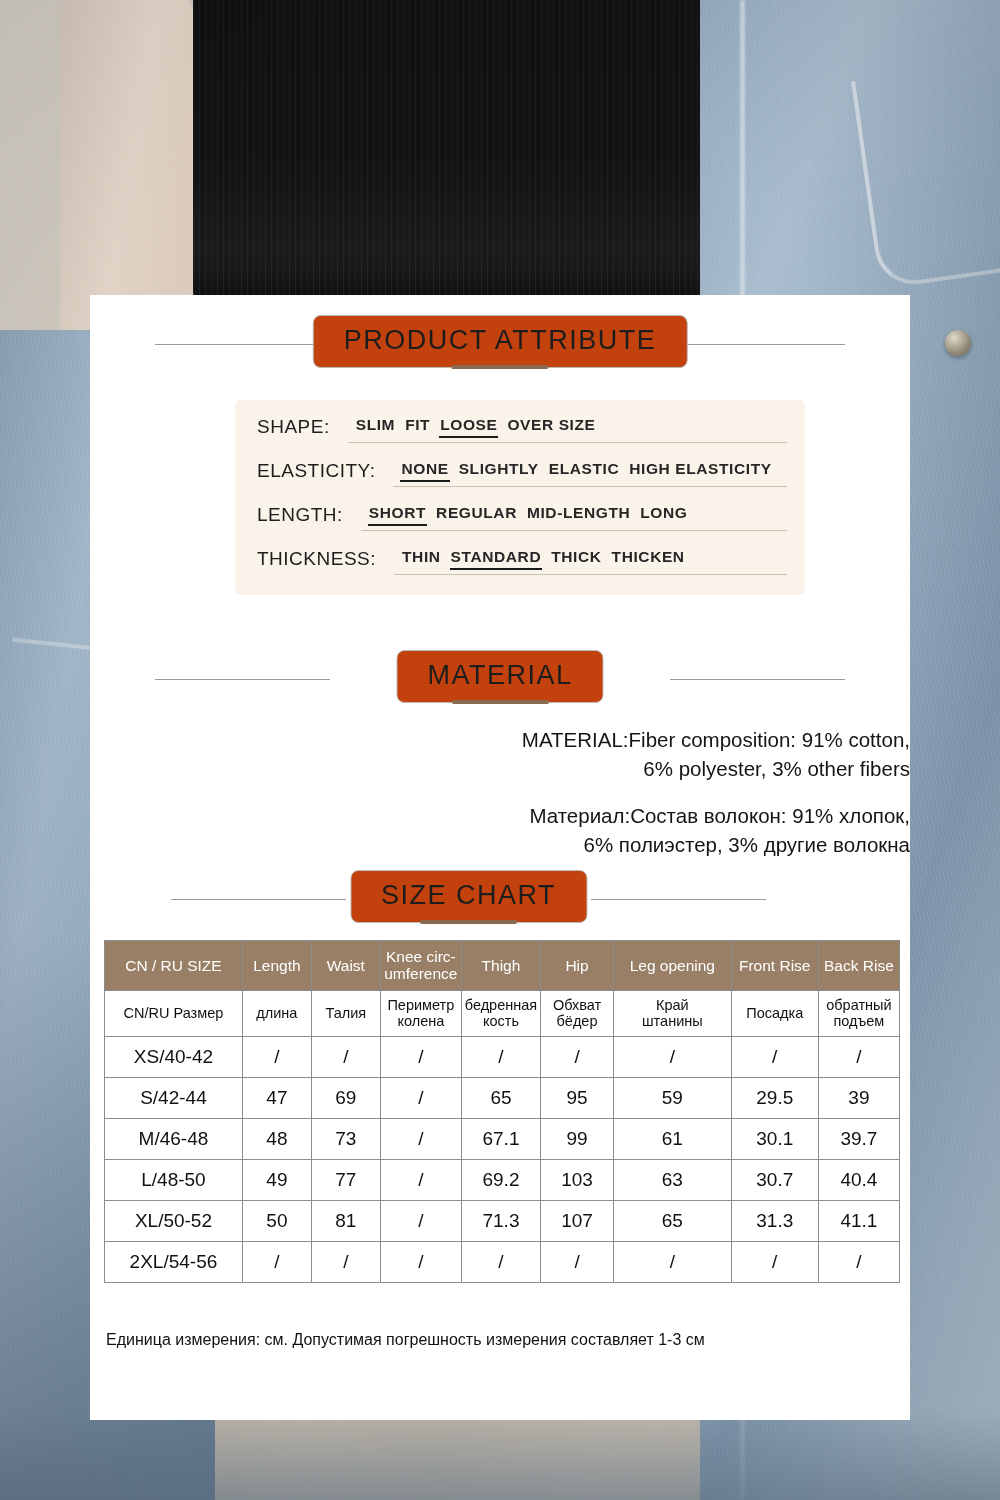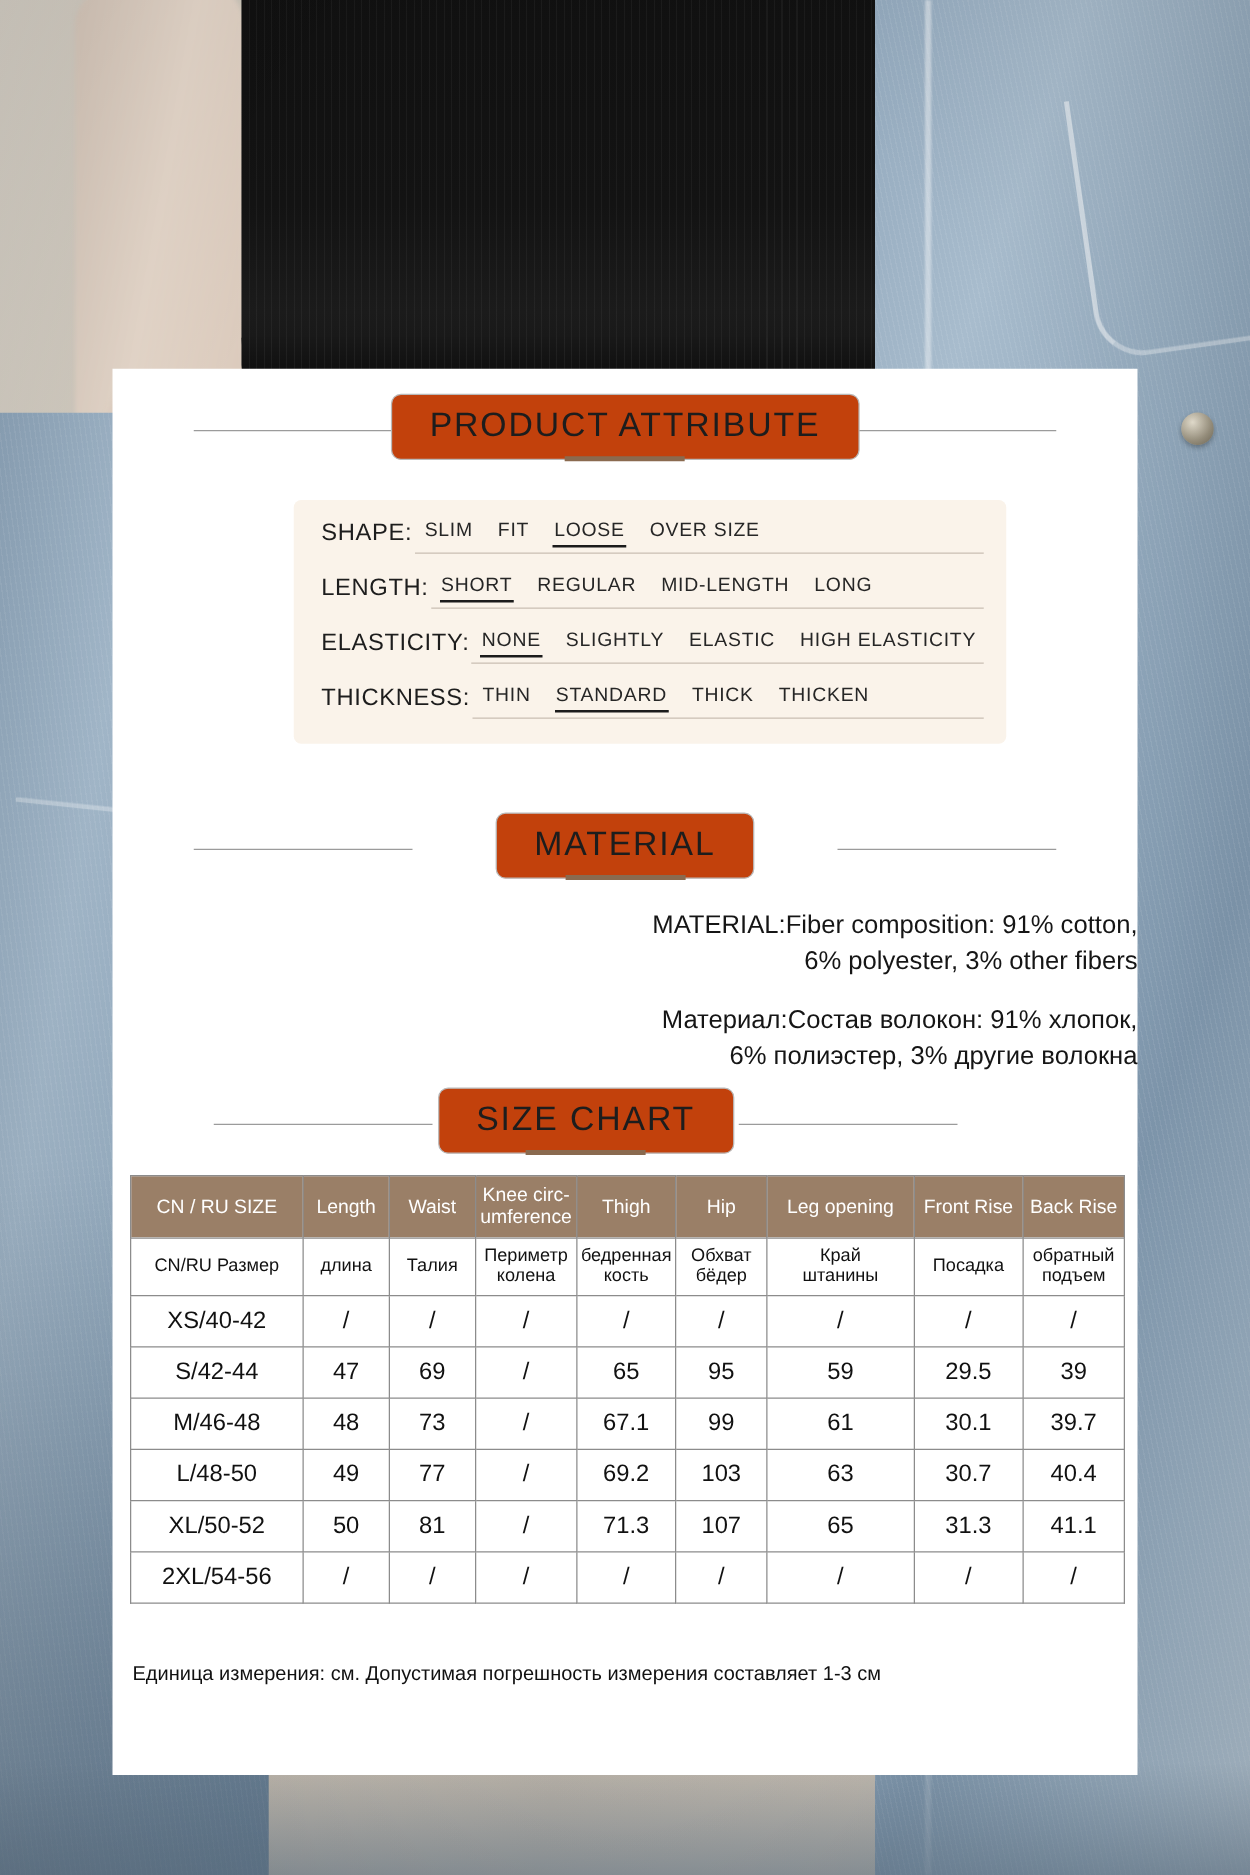--- a/index.html
+++ b/index.html
@@ -132,23 +132,24 @@
   
   .attr-panel {
     position:absolute; left:145px; top:105px; width:570px;
     background:#faf3ea; border-radius:6px;
     padding:16px 18px 18px 22px;
   }
   .attr-row { display:flex; align-items:flex-start; margin-bottom:17px; }
   .attr-row:last-child{ margin-bottom:2px; }
   .attr-label { font-size:19px; color:#1d1d1d; letter-spacing:0.5px; white-space:nowrap; }
   .attr-opts {
-    flex:1; display:flex; gap:20px; align-items:flex-end;
-    border-bottom:1px solid #c9bfb3; margin-left:2px; padding-bottom:5px;
+    flex:1; display:flex; gap:10px; align-items:flex-end;
+    border-bottom:1px solid #c9bfb3; margin-left:18px; padding-bottom:5px;
     padding-left:8px;
+    font-weight:bold;
   }
   .attr-opt { font-size:15.5px; color:#262626; letter-spacing:0.6px; white-space:nowrap; position:relative; padding-bottom:3px; }
   .attr-opt.sel:after{
     content:""; position:absolute; left:-1px; right:-1px; bottom:-1px; height:2.5px; background:#1b1b1b;
   }
 
   
   .material-block { position:absolute; left:0; top:430px; width:820px; text-align:right; }
   .mat-line { font-size:20.5px; color:#151515; line-height:1.42; }
   .mat-group { margin-bottom:18px; }
@@ -213,36 +214,36 @@
       <div class="attr-label">SHAPE:</div>
       <div class="attr-opts">
         <span class="attr-opt">SLIM</span>
         <span class="attr-opt">FIT</span>
         <span class="attr-opt sel">LOOSE</span>
         <span class="attr-opt">OVER SIZE</span>
       </div>
     </div>
 
     <div class="attr-row">
+      <div class="attr-label">ELASTICITY:</div>
+      <div class="attr-opts">
+        <span class="attr-opt sel">NONE</span>
+        <span class="attr-opt">SLIGHTLY</span>
+        <span class="attr-opt">ELASTIC</span>
+        <span class="attr-opt">HIGH ELASTICITY</span>
+      </div>
+    </div>
+
+    <div class="attr-row">
       <div class="attr-label">LENGTH:</div>
       <div class="attr-opts">
         <span class="attr-opt sel">SHORT</span>
         <span class="attr-opt">REGULAR</span>
         <span class="attr-opt">MID-LENGTH</span>
         <span class="attr-opt">LONG</span>
-      </div>
-    </div>
-
-    <div class="attr-row">
-      <div class="attr-label">ELASTICITY:</div>
-      <div class="attr-opts">
-        <span class="attr-opt sel">NONE</span>
-        <span class="attr-opt">SLIGHTLY</span>
-        <span class="attr-opt">ELASTIC</span>
-        <span class="attr-opt">HIGH ELASTICITY</span>
       </div>
     </div>
 
     <div class="attr-row">
       <div class="attr-label">THICKNESS:</div>
       <div class="attr-opts">
         <span class="attr-opt">THIN</span>
         <span class="attr-opt sel">STANDARD</span>
         <span class="attr-opt">THICK</span>
         <span class="attr-opt">THICKEN</span>

